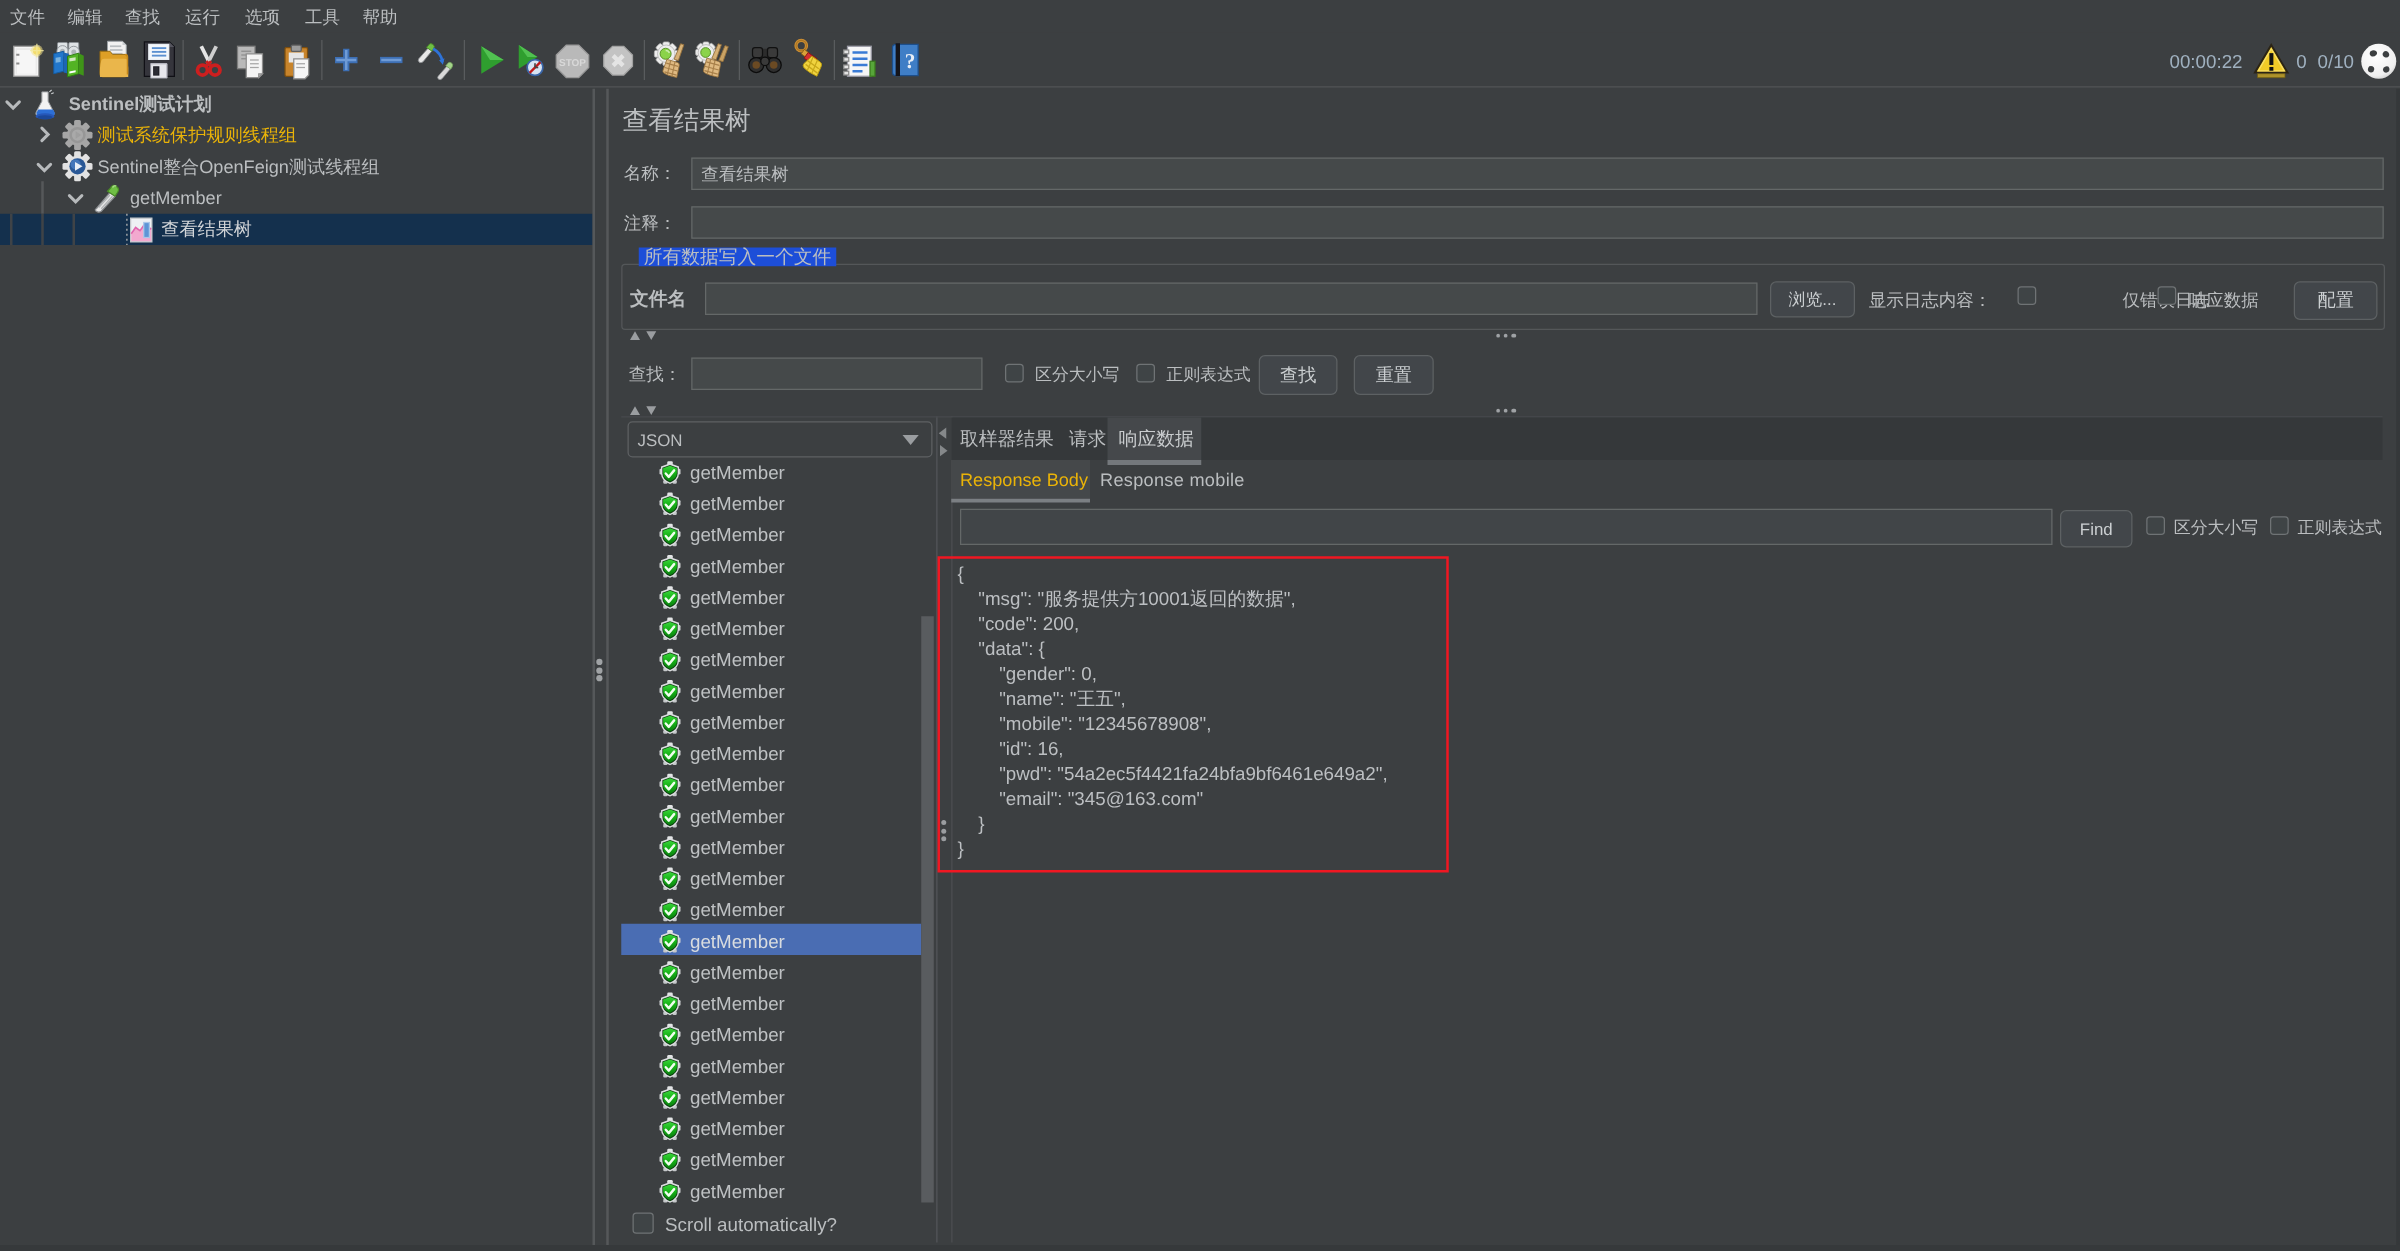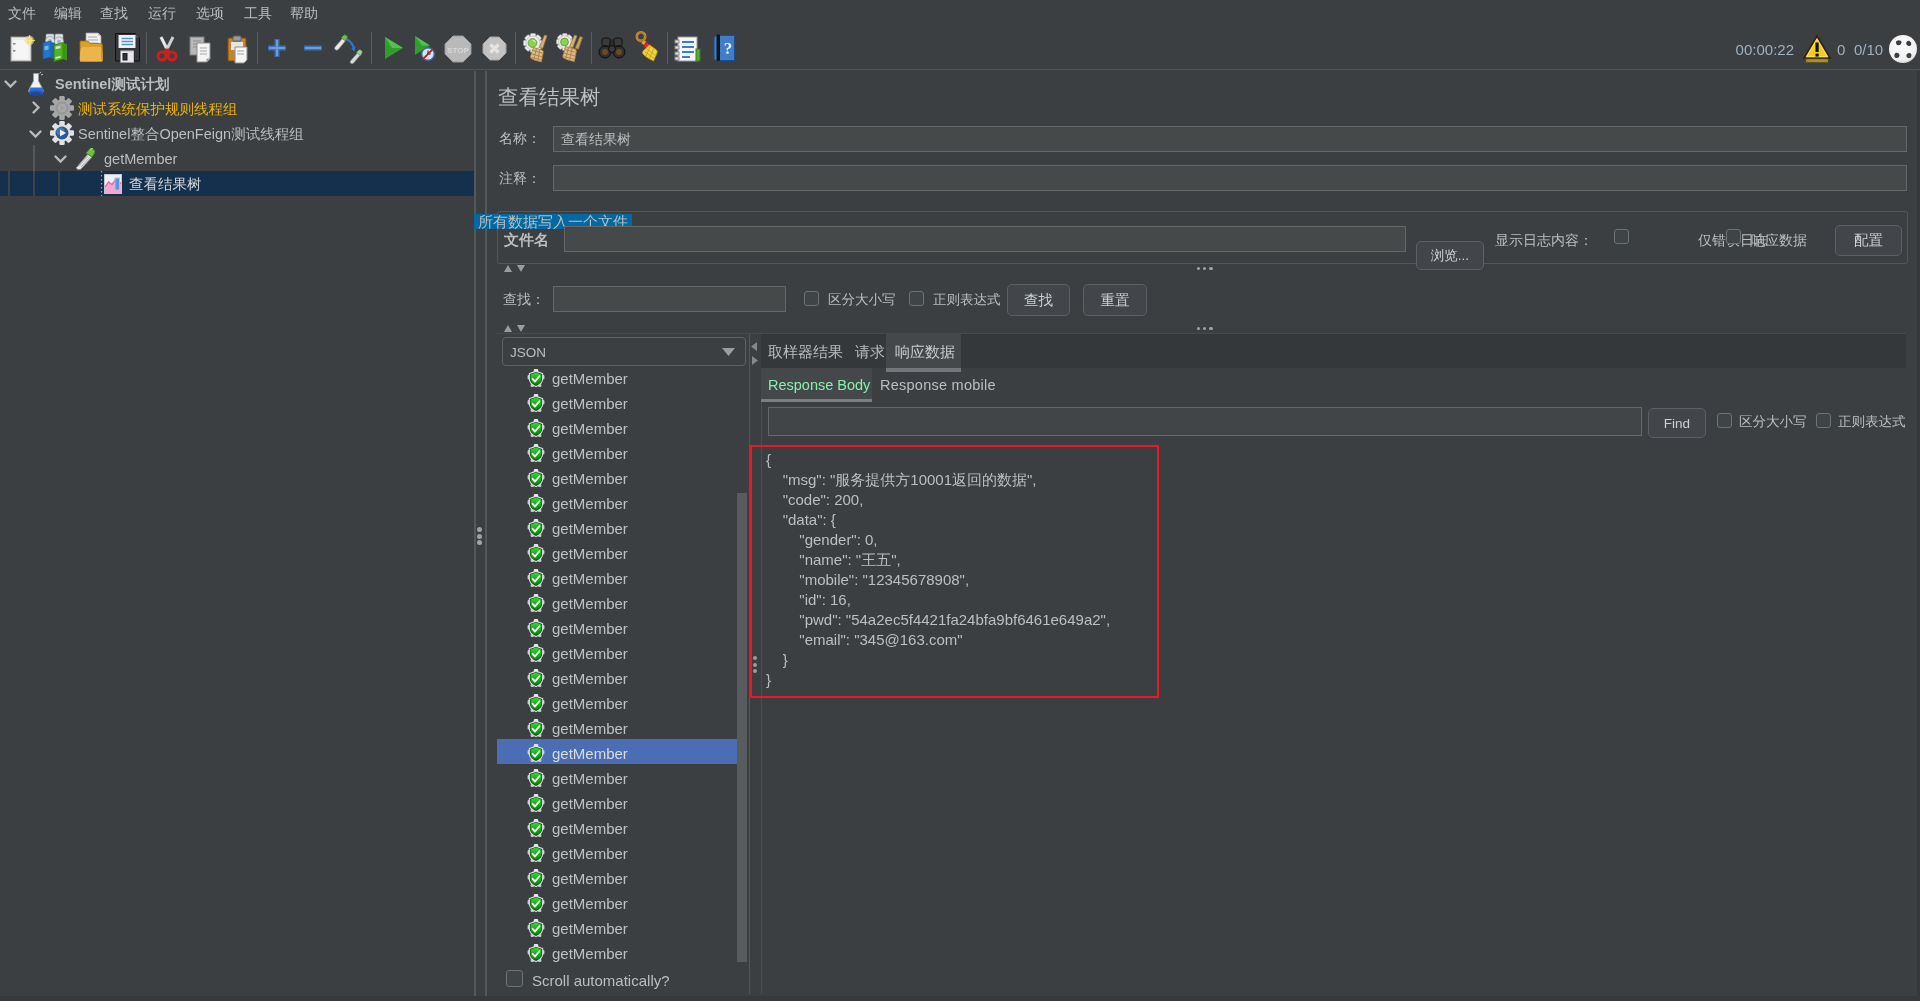--- a/index.html
+++ b/index.html
@@ -348,24 +348,24 @@
 <div class="ab" style="left:477px;top:540px;width:5px;height:5px;border-radius:50%;background:#a0a3a5;"></div>
 
 <div class="lbl" style="left:498px;top:87px;font-size:20.5px;color:#bcbfc1;">查看结果树</div>
 <div class="lbl" style="left:499px;top:131px;">名称：</div>
 <div class="inp" style="left:553px;top:126px;width:1354px;height:26px;"></div>
 <div class="lbl" style="left:561px;top:132px;">查看结果树</div>
 <div class="lbl" style="left:499px;top:171px;">注释：</div>
 <div class="inp" style="left:553px;top:165px;width:1354px;height:26px;"></div>
 
 <div class="ab" style="left:497px;top:211px;width:1411px;height:53px;border:1px solid #545759;border-radius:3px;box-sizing:border-box;"></div>
-<div class="lbl" style="left:474px;top:198px;font-size:15px;background:#0369a1;padding:0 4px;margin-top:16px;">所有数据写入一个文件</div>
+<div class="lbl" style="left:511px;top:198px;font-size:15px;background:#1d4ed8;padding:0 4px;">所有数据写入一个文件</div>
 <div class="lbl" style="left:504px;top:232px;font-size:15px;font-weight:bold;">文件名</div>
 <div class="inp" style="left:564px;top:226px;width:842px;height:26px;"></div>
-<div class="btn" style="left:1416px;top:241px;width:68px;height:29px;text-align:center;">浏览...</div>
+<div class="btn" style="left:1416px;top:225px;width:68px;height:29px;text-align:center;">浏览...</div>
 <div class="lbl" style="left:1495px;top:233px;">显示日志内容：</div>
 <div class="cb" style="left:1614px;top:229px;"></div>
 <div class="lbl" style="left:1698px;top:233px;">仅错误日志</div>
 <div class="cb" style="left:1726px;top:229px;"></div>
 <div class="lbl" style="left:1751px;top:233px;">响应数据</div>
 <div class="btn" style="left:1835px;top:225px;width:67px;height:31px;font-size:14.5px;">配置</div>
 
 <svg style="left:504px;top:265px;" width="26" height="8" viewBox="0 0 26 8">
   <polygon points="4,0 8,7 0,7" fill="#9a9da0"></polygon>
   <polygon points="13,7 21,7 17,0" fill="#9a9da0" transform="rotate(180 17 3.5)"></polygon>
@@ -871,21 +871,21 @@
 
 <div class="ab" style="left:761px;top:334px;width:1145px;height:33.5px;background:#35383a;"></div>
 <div class="ab" style="left:886px;top:334px;width:75px;height:33.5px;background:#45484b;"></div>
 <div class="ab" style="left:886px;top:367.5px;width:75px;height:4px;background:#74787c;"></div>
 <div class="lbl" style="left:768px;top:344px;font-size:15px;">取样器结果</div>
 <div class="lbl" style="left:855px;top:344px;font-size:15px;">请求</div>
 <div class="lbl" style="left:895px;top:344px;font-size:15px;color:#c9ccce;">响应数据</div>
 
 <div class="ab" style="left:761px;top:368px;width:111px;height:31px;background:#45484a;"></div>
 <div class="ab" style="left:761px;top:399px;width:111px;height:3px;background:#7b7f83;"></div>
-<div class="lbl" style="left:768px;top:378px;font-size:14.5px;color:#86efac;">Response Body</div>
+<div class="lbl" style="left:768px;top:378px;font-size:14.5px;color:#eab308;">Response Body</div>
 <div class="lbl" style="left:880px;top:378px;font-size:14.5px;letter-spacing:0.25px;">Response mobile</div>
 
 <div class="inp" style="left:768px;top:407px;width:874px;height:29px;background:#414548;"></div>
 <div class="btn" style="left:1648px;top:408px;width:58px;height:30px;">Find</div>
 <div class="cb" style="left:1717px;top:413px;"></div>
 <div class="lbl" style="left:1739px;top:415px;font-size:13.5px;">区分大小写</div>
 <div class="cb" style="left:1816px;top:413px;"></div>
 <div class="lbl" style="left:1838px;top:415px;font-size:13.5px;">正则表达式</div>
 
 <div class="ab" style="left:749.5px;top:445px;width:409.5px;height:253px;border:2.2px solid #f01722;box-sizing:border-box;"></div>

